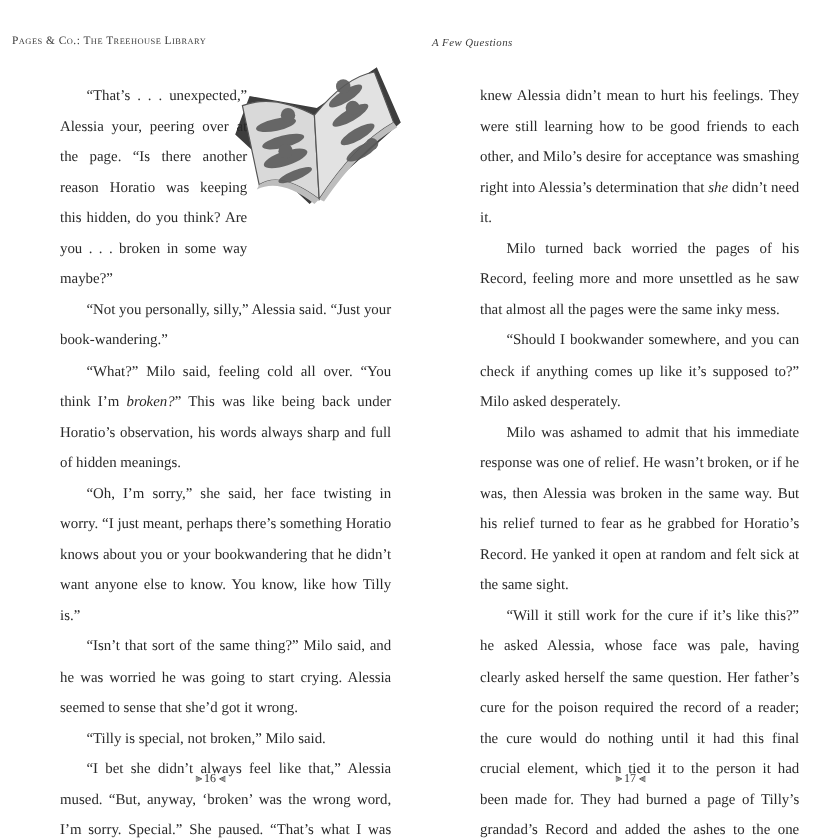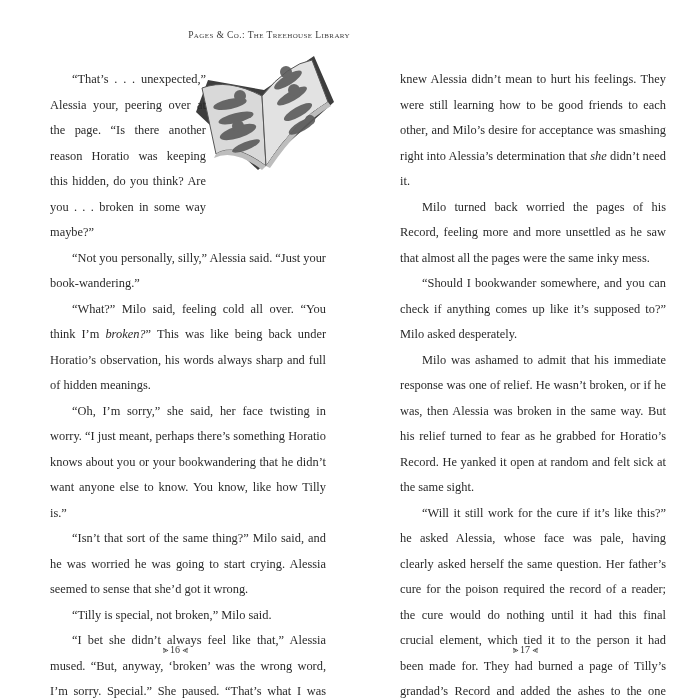--- a/index.html
+++ b/index.html
@@ -2,21 +2,21 @@
 <html><head>
 <meta charset="utf-8">
 <style>
   html, body { margin: 0; padding: 0; background: #ffffff; }
   body { width: 700px; height: 700px; position: relative; overflow: hidden;
          font-family: "Liberation Serif", "DejaVu Serif", serif; color: #2a2a2a; }
   .spread { position: absolute; inset: 0; }
   .page { position: absolute; top: 0; height: 700px; }
   .page.left { left: 0; width: 350px; }
   .page.right { left: 350px; width: 350px; }
-  .running-head { position: absolute; top: 30px; left: 0; right: 0; text-align: right;
+  .running-head { position: absolute; top: 30px; left: 0; right: 0; text-align: left;
                   font-size: 9px; letter-spacing: 0.4px; color: #3a3a3a; }
   .left .running-head { font-variant: small-caps; font-size: 9.5px; padding-left: 10px; }
   .right .running-head { font-style: italic; padding-left: 10px; }
   .body { position: absolute; top: 67px; font-size: 12.4px; line-height: 25.5px; text-align: justify; }
   .left .body { left: 50px; width: 276px; }
   .right .body { left: 400px; }
   .right .body { left: 50px; width: 266px; top: 67px; }
   .para { margin: 0; text-indent: 22px; }
   .para.noindent { text-indent: 0; }
   .first-wrap { width: 156px; }
@@ -76,20 +76,21 @@
     </div>
 
     <div class="folio">
       <span class="orn">⫸</span>
       <span>16</span>
       <span class="orn">⫷</span>
     </div>
   </div>
 
   <div class="page right">
+    <div class="running-head">A Few Questions</div>
 
     <div class="body">
       <p class="para noindent"><span>knew Alessia didn’t mean to hurt his feelings. They were still learning how to be good friends to each other, and Milo’s desire for acceptance was smashing right into Alessia’s determination that </span><em>she</em><span> didn’t need it.</span></p>
       <p class="para">Milo turned back worried the pages of his Record, feeling more and more unsettled as he saw that almost all the pages were the same inky mess.</p>
       <p class="para">“Should I bookwander somewhere, and you can check if anything comes up like it’s supposed to?” Milo asked desperately.</p>
       <p class="para">Milo was ashamed to admit that his immediate response was one of relief. He wasn’t broken, or if he was, then Alessia was broken in the same way. But his relief turned to fear as he grabbed for Horatio’s Record. He yanked it open at random and felt sick at the same sight.</p>
       <p class="para">“Will it still work for the cure if it’s like this?” he asked Alessia, whose face was pale, having clearly asked herself the same question. Her father’s cure for the poison required the record of a reader; the cure would do nothing until it had this final crucial element, which tied it to the person it had been made for. They had burned a page of Tilly’s grandad’s Record and added the ashes to the one dose they had stolen from the Alchemist. While Milo had undeniably rather complicated</p>
     </div>
 
     <div class="folio">

